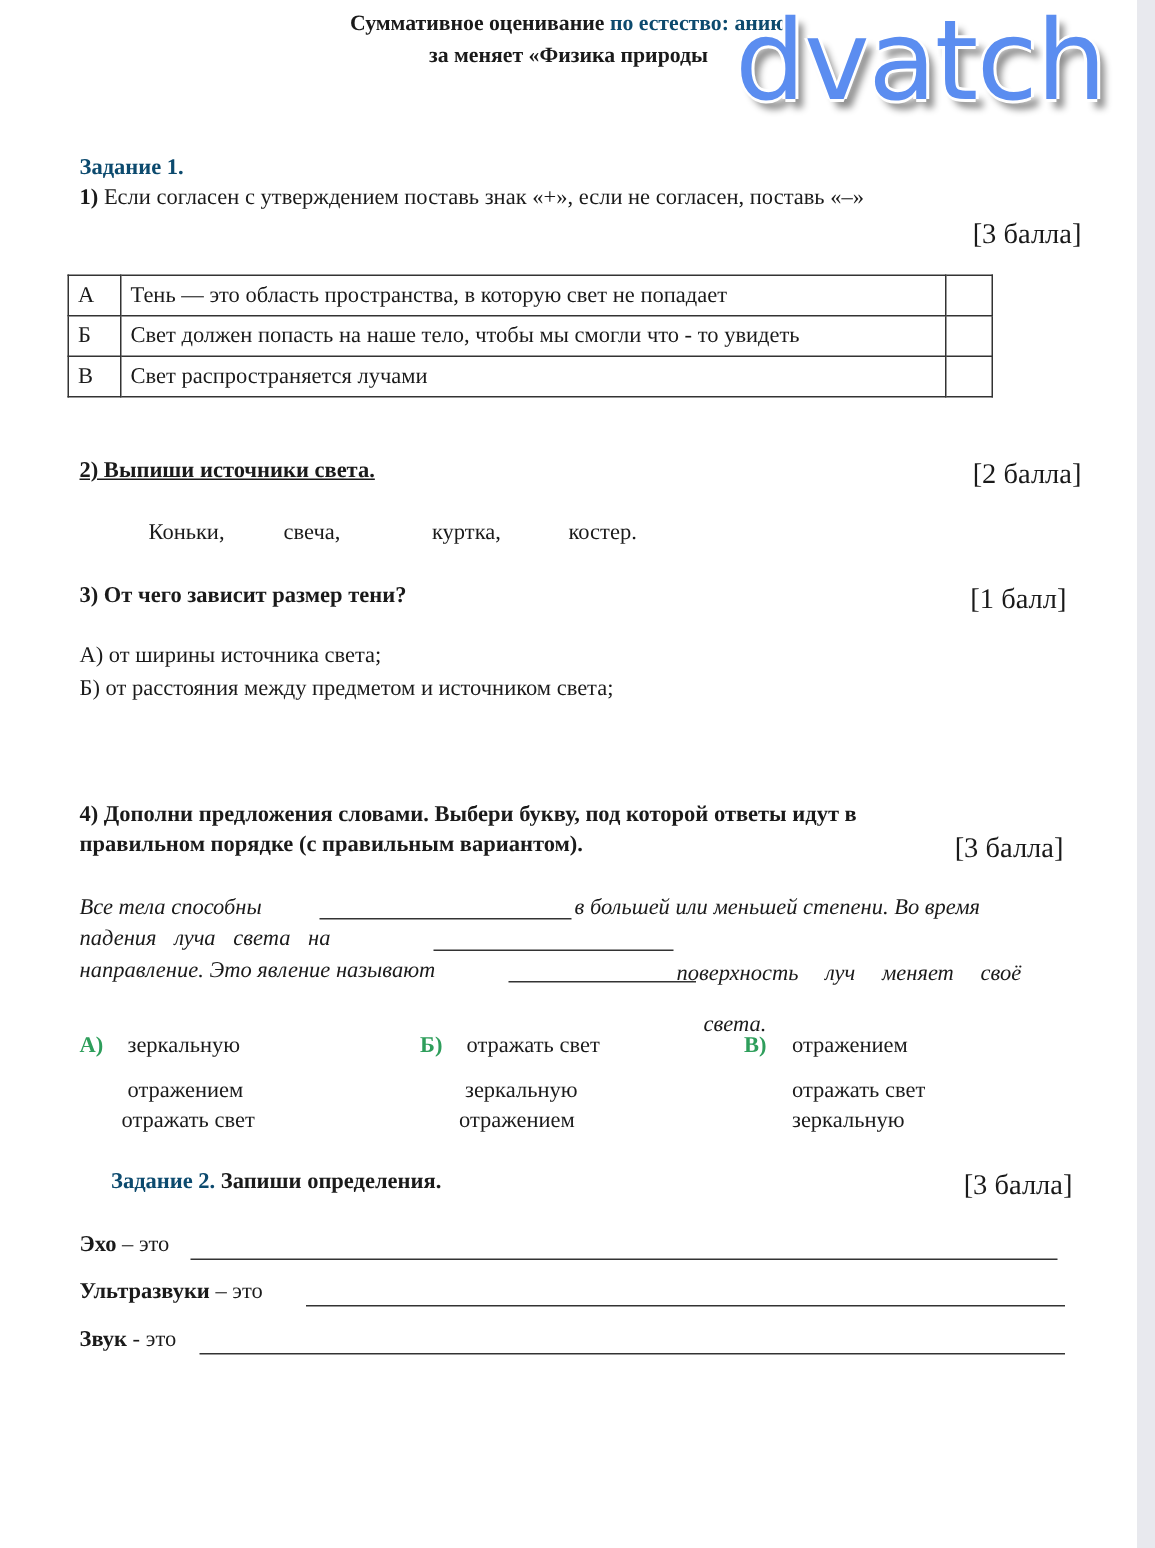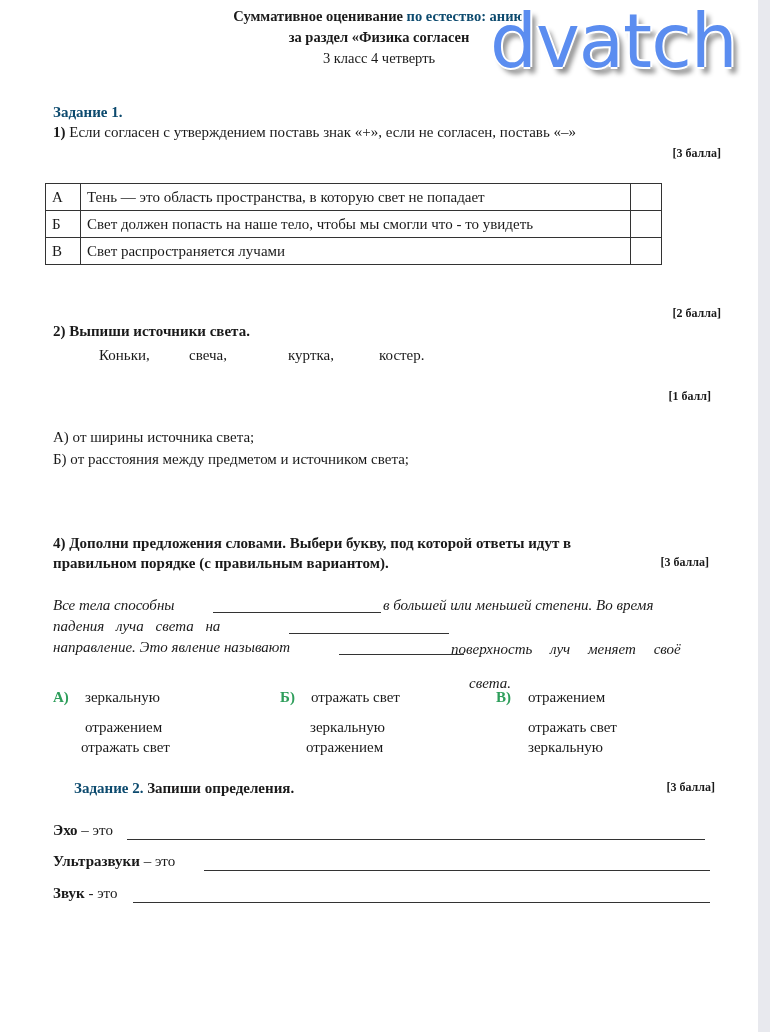--- a/index.html
+++ b/index.html
@@ -9,21 +9,21 @@
     font-family: "Liberation Serif", "DejaVu Serif", serif;
     color: #1a1a1a;
   }
   .page { position: absolute; left: 0; top: 0; width: 758px; height: 1032px; background: #fff; }
   .strip { position: absolute; left: 758px; top: 0; width: 12px; height: 1032px; background: #e8e9ee; }
   .abs { position: absolute; white-space: nowrap; }
   .bold { font-weight: bold; }
   .red { color: #0c4a6e; }
   .green { color: #2e9e5b; }
   .header { left: 0; width: 758px; text-align: center; font-size: 14.5px; }
-  .pts { font-weight: bold; font-size: 12px; }
+  .pts { font-weight: normal; font-size: 19px; }
   .t15 { font-size: 15px; }
 
   table.stmt {
     position: absolute; left: 45px; top: 183px; width: 617px;
     border-collapse: collapse; font-size: 15px;
   }
   table.stmt td { border: 1.5px solid #333; padding: 2px 6px; vertical-align: top; line-height: 22px; }
   table.stmt td.letter { width: 22px; }
   table.stmt td.mark { width: 18px; }
 
@@ -39,22 +39,21 @@
   .defline { display: inline-block; border-bottom: 1.3px solid #333; height: 12px; }
 </style>
 </head>
 <body>
 
 <div class="page">
 
   <div class="abs header bold" style="top:8px;">
     <span>Суммативное оценивание </span><span class="red">по естество: анию</span>
   </div>
-  <div class="abs header bold" style="top:29px;">за раздел «Физика согласен</div>
-  <div class="abs header" style="top:50px;">3 класс 4 четверть</div>
+  <div class="abs header bold" style="top:29px;">за меняет «Физика природы</div>
 
   <div class="abs bold red t15" style="left:53px; top:104px;">Задание 1.</div>
   <div class="abs t15" style="left:53px; top:124px;">
     <span class="bold">1)</span><span> Если согласен с утверждением поставь знак «+», если не согласен, поставь «–»</span>
   </div>
   <div class="abs pts" style="right:37px; top:146px;">[3 балла]</div>
 
   <table class="stmt">
     <tbody>
         <tr>
@@ -68,27 +67,28 @@
       <td class="mark"></td>
     </tr>
     <tr>
       <td class="letter">В</td>
       <td>Свет распространяется лучами</td>
       <td class="mark"></td>
     </tr>
   </tbody>
     </table>
 
-  <div class="abs bold t15" style="left:53px; top:323px;">2)  Выпиши  источники света.</div>
+  <div class="abs bold t15" style="left:53px; top:306px;text-decoration:underline;">2)  Выпиши  источники света.</div>
   <div class="abs pts" style="right:37px; top:306px;">[2 балла]</div>
   <div class="abs t15" style="left:99px; top:347px;">Коньки,</div>
   <div class="abs t15" style="left:189px; top:347px;">свеча,</div>
   <div class="abs t15" style="left:288px; top:347px;">куртка,</div>
   <div class="abs t15" style="left:379px; top:347px;">костер.</div>
 
+  <div class="abs bold t15" style="left:53px; top:389px;">3)   От чего зависит размер тени?</div>
   <div class="abs pts" style="right:47px; top:389px;padding-left:17px;">[1 балл]</div>
   <div class="abs t15" style="left:53px; top:429px;">А) от ширины источника света;</div>
   <div class="abs t15" style="left:53px; top:451px;">Б) от расстояния между предметом и источником света;</div>
 
   <div class="abs bold t15" style="left:53px; top:535px;">4) Дополни предложения словами. Выбери букву, под которой ответы идут в</div>
   <div class="abs bold t15" style="left:53px; top:555px;">правильном порядке (с правильным вариантом).</div>
   <div class="abs pts" style="right:49px; top:555px;">[3 балла]</div>
 
   <div class="abs fill" style="left:53px; top:597px;">Все тела способны</div>
   <div class="abs blank" style="left:213px; top:599px; width:168px;"></div>

